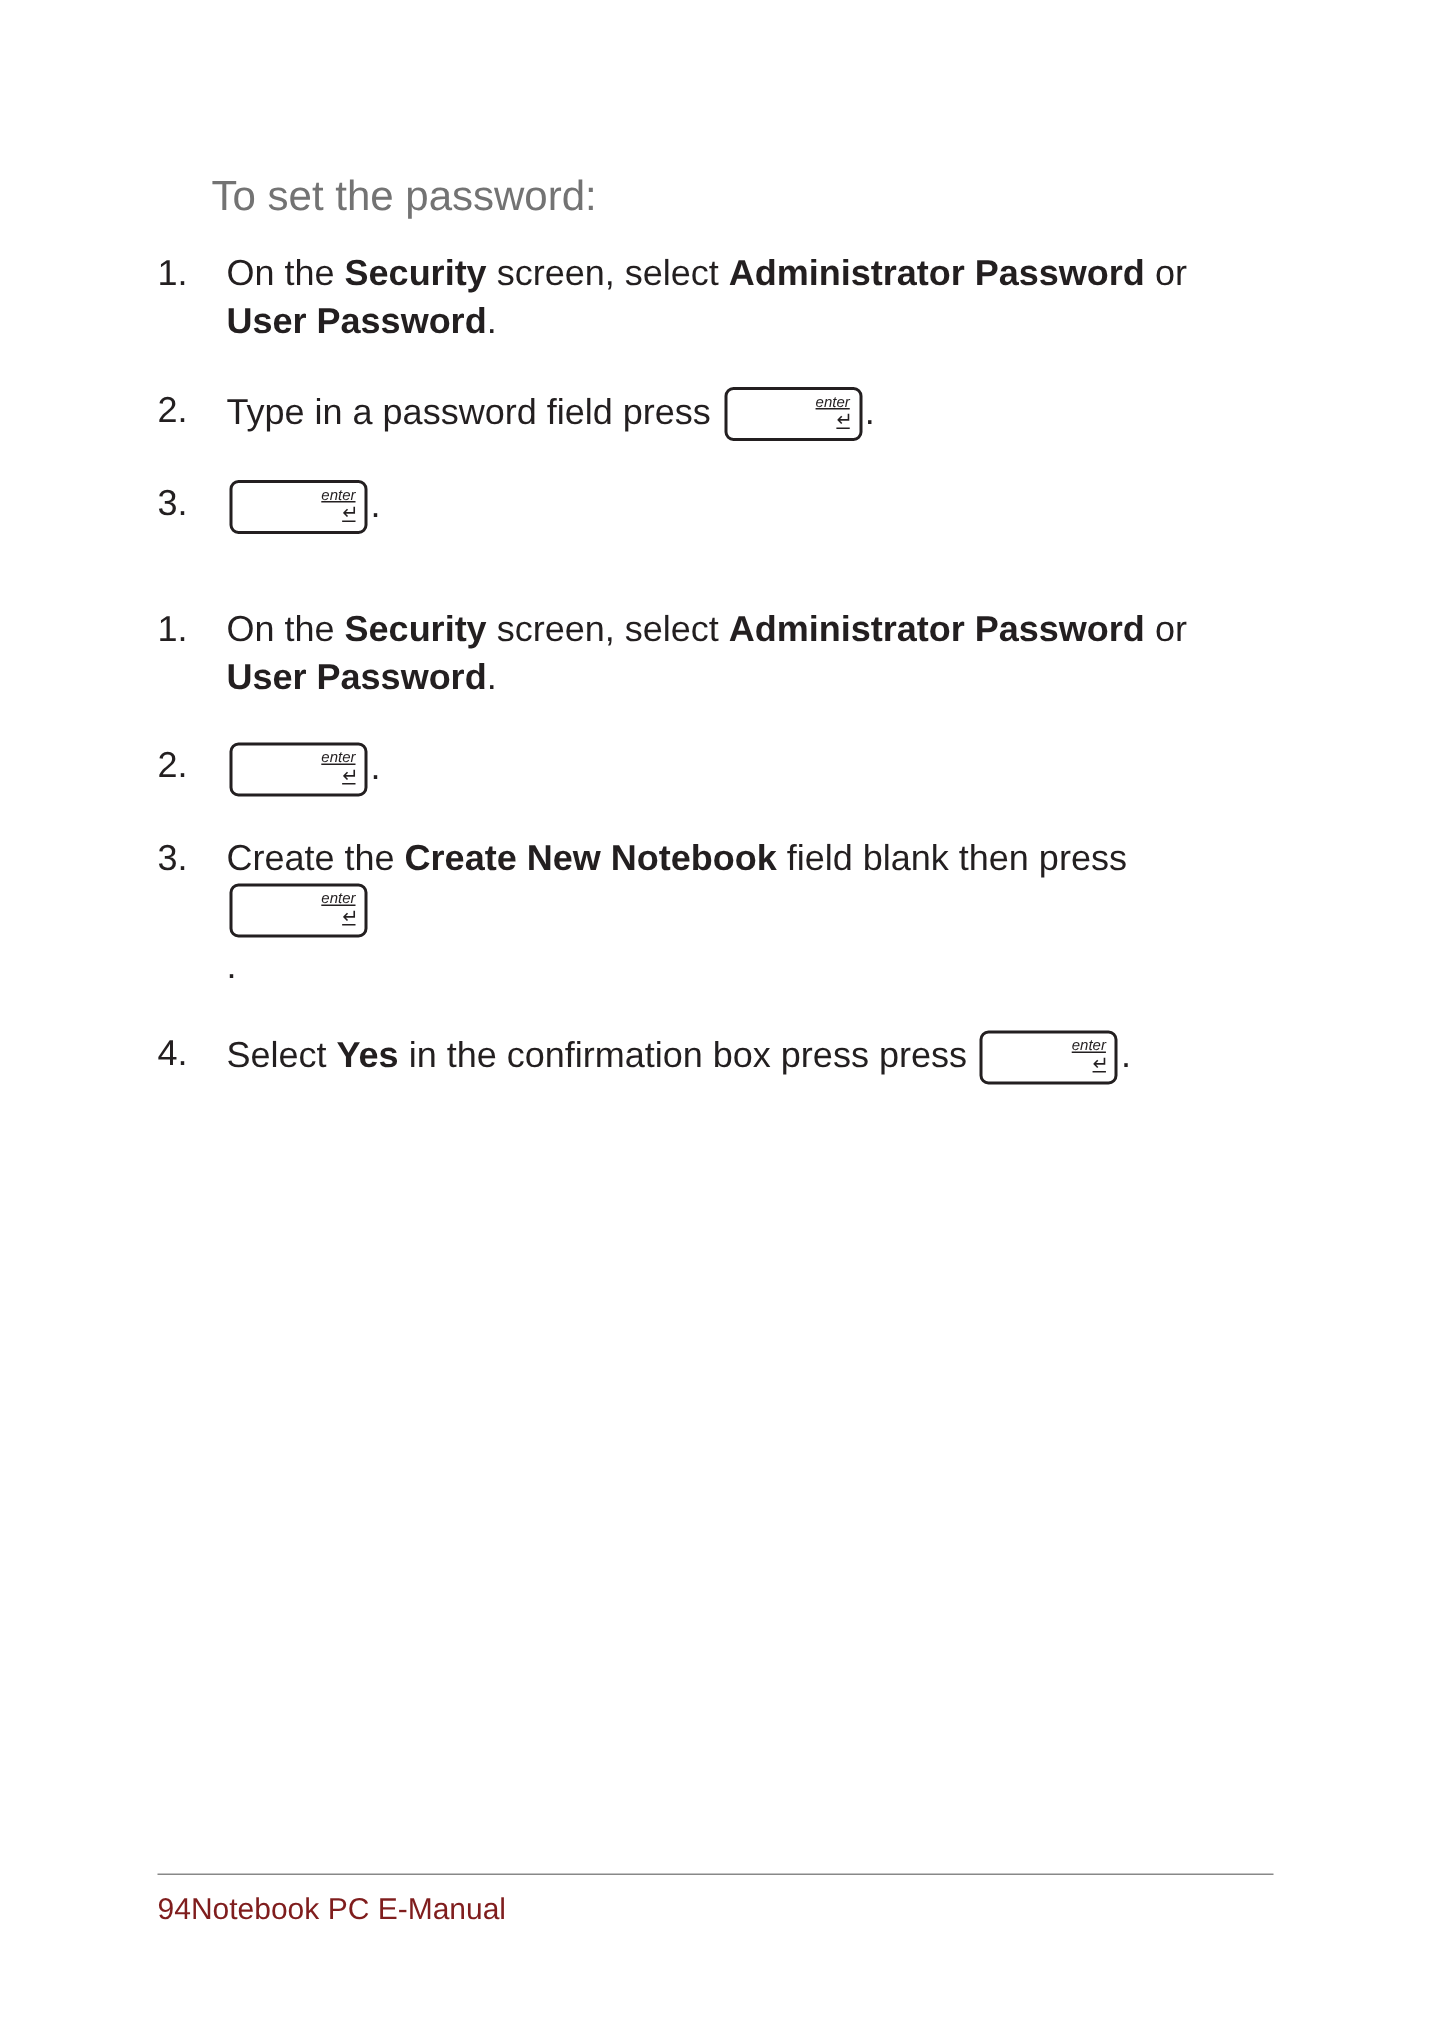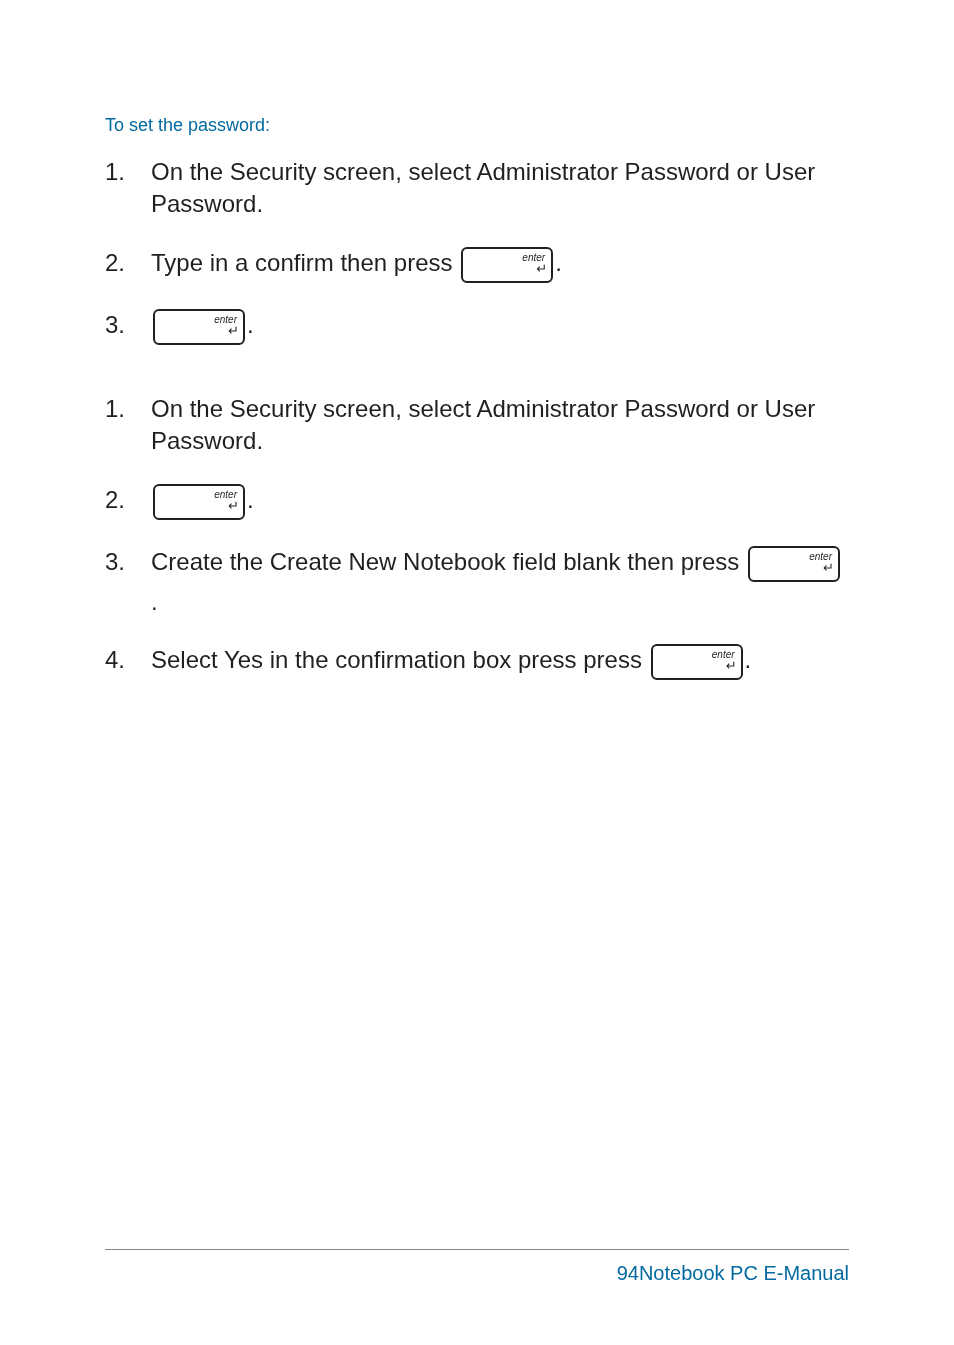--- a/index.html
+++ b/index.html
@@ -13,24 +13,25 @@
     .page {
       width: 954px;
       height: 1345px;
       padding: 115px 105px 60px 105px;
       position: relative;
       display: flex;
       flex-direction: column;
     }
     .content { flex: 1; }
     .heading {
-      font-size: 18px;
+      font-size: 28px;
       font-weight: 400;
       margin-bottom: 20px;
-      color: #0369a1;
+      color: #737373;
+      margin-left: 36px;
     }
     .list {
       list-style: none;
       margin-left: 0;
       margin-bottom: 48px;
     }
     .list-item {
       display: flex;
       align-items: flex-start;
       font-size: 24px;
@@ -39,55 +40,56 @@
       flex-wrap: nowrap;
     }
     .list-num {
       width: 46px;
       flex: 0 0 46px;
       font-weight: 400;
     }
     .list-body {
       flex: 1;
     }
-    .bold { font-weight: 400; }
+    .bold { font-weight: 700; }
     .key {
       display: inline-block;
       vertical-align: middle;
       border: 2px solid #231f20;
       border-radius: 6px;
       width: 92px;
       height: 36px;
       position: relative;
       margin: 0 2px;
     }
     .key-inner {
       position: absolute;
       right: 6px;
       top: 4px;
       text-align: right;
       font-size: 10px;
       font-style: italic;
       line-height: 1;
       font-family: Arial, sans-serif;
+      text-decoration: underline;
     }
     .key-arrow {
       display: block;
       font-size: 13px;
       font-style: normal;
       margin-top: -1px;
       letter-spacing: -2px;
     }
     .footer {
       border-top: 1px solid #888;
       padding-top: 12px;
       display: flex;
-      justify-content: flex-end;
+      justify-content: flex-start;
       font-size: 20px;
-      color: #0369a1;
+      color: #7f1d1d;
     }
     .dot-line { margin-top: 4px; font-size: 24px; }
   </style>
 </head>
 <body>
 
 <div class="page">
   <div class="content">
 
     <div class="heading">To set the password:</div>
@@ -96,21 +98,21 @@
       <li class="list-item">
         <span class="list-num">1.</span>
         <span class="list-body">
           <span>On the </span><span class="bold">Security</span><span> screen, select </span><span class="bold">Administrator Password</span><span> or </span><span class="bold">User Password</span><span>.</span>
         </span>
       </li>
 
       <li class="list-item">
         <span class="list-num">2.</span>
         <span class="list-body">
-          <span>Type in a confirm then press </span><span class="key"><span class="key-inner"><span>enter</span><span class="key-arrow">↵</span></span></span><span>.</span>
+          <span>Type in a password field press </span><span class="key"><span class="key-inner"><span>enter</span><span class="key-arrow">↵</span></span></span><span>.</span>
         </span>
       </li>
 
       <li class="list-item">
         <span class="list-num">3.</span>
         <span class="list-body">
           <span class="key"><span class="key-inner"><span>enter</span><span class="key-arrow">↵</span></span></span><span>.</span>
         </span>
       </li>
 

